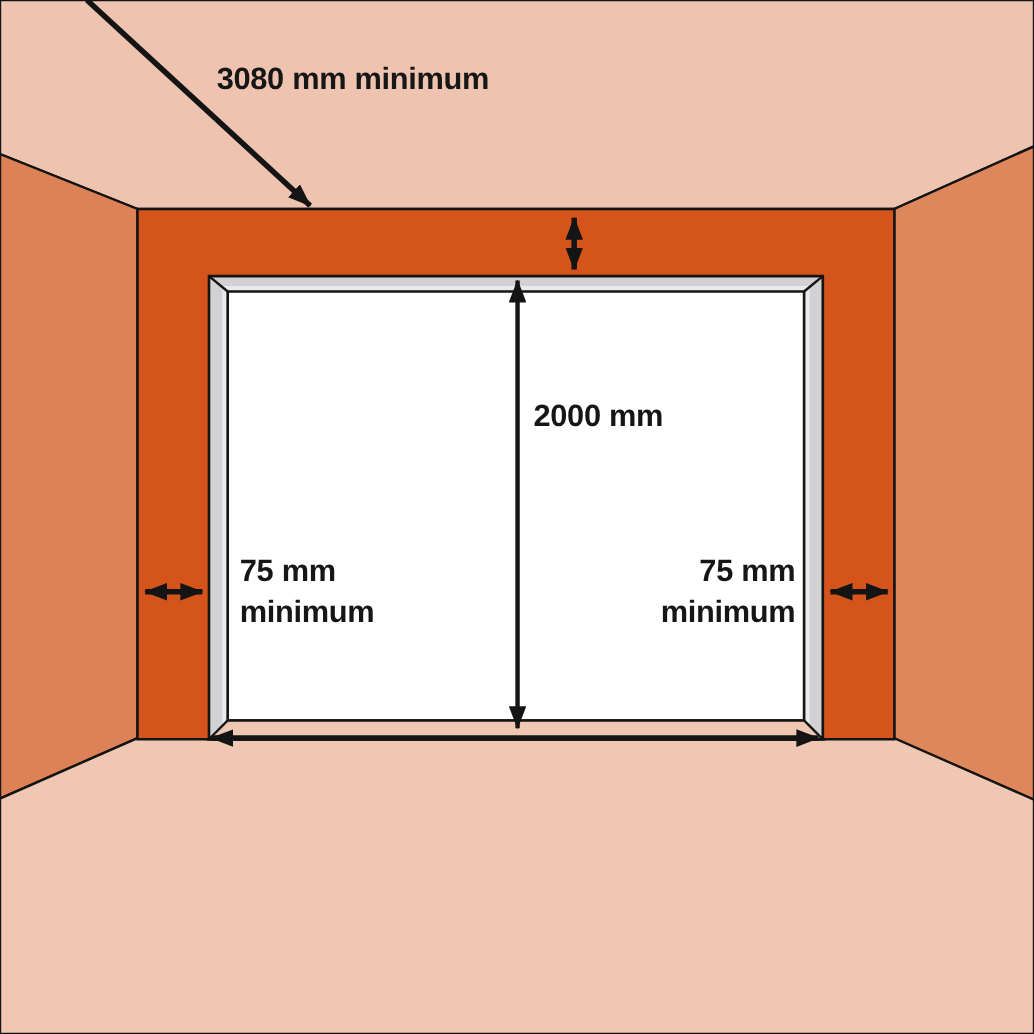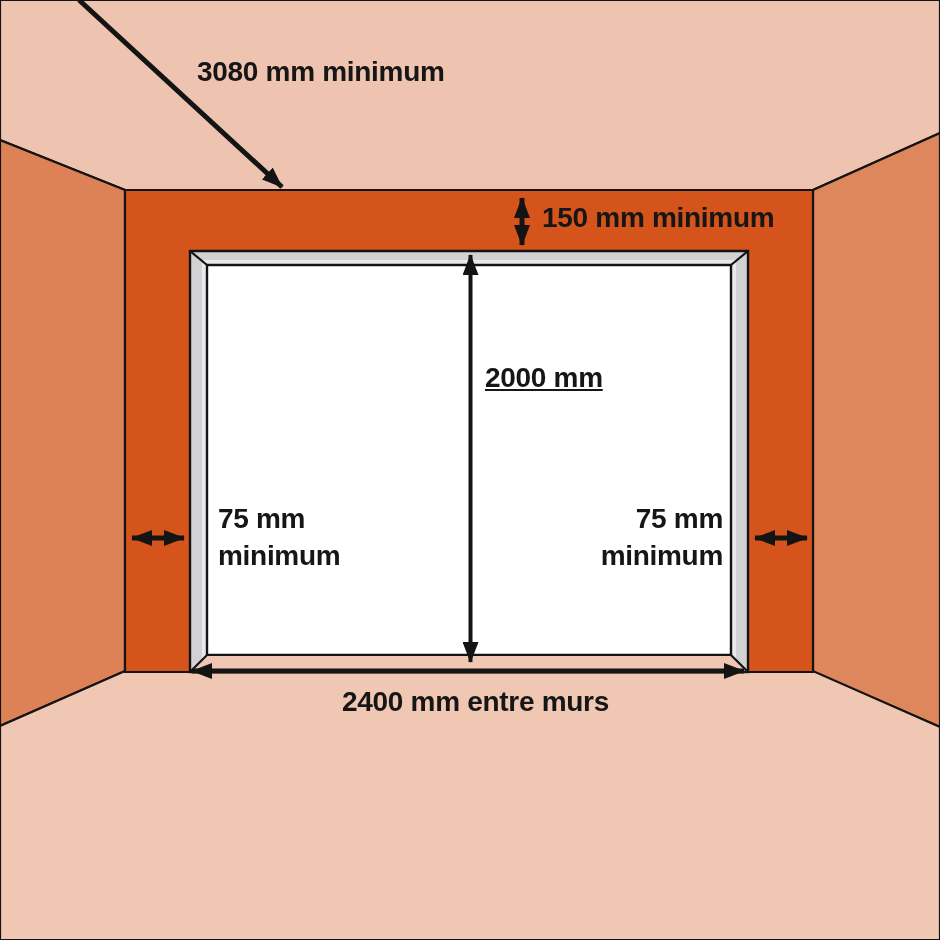--- a/index.html
+++ b/index.html
@@ -75,31 +75,29 @@
 
     <path d="M132,538 H184" fill="none" stroke-width="5" marker-start="url(#ah)" marker-end="url(#ah)" stroke="#141414"></path>
 
     <path d="M755,538 H807" fill="none" stroke-width="5" marker-start="url(#ah)" marker-end="url(#ah)" stroke="#141414"></path>
 
     <path d="M192,671 H744" fill="none" stroke-width="5" marker-start="url(#ah)" marker-end="url(#ah)" stroke="#141414"></path>
   </svg>
 
   <div class="dim-label" style="left:197px; top:55px;">3080 mm minimum</div>
 
-  <div class="dim-label" style="left:542px; top:201px;">150 mm minimum</div>
 
-  <div class="dim-label two-line" style="left:485px; top:359px;text-decoration:underline;">
+  <div class="dim-label two-line" style="left:485px; top:359px;">
     <div>2000 mm</div>
   </div>
 
   <div class="dim-label two-line" style="left:218px; top:500px;">
     <div>75 mm</div>
     <div>minimum</div>
   </div>
 
   <div class="dim-label two-line align-right" style="right:217px; top:500px;">
     <div>75 mm</div>
     <div>minimum</div>
   </div>
 
-  <div class="dim-label" style="left:342px; top:685px;">2400 mm entre murs</div>
 
 </div>
 
 </body></html>

